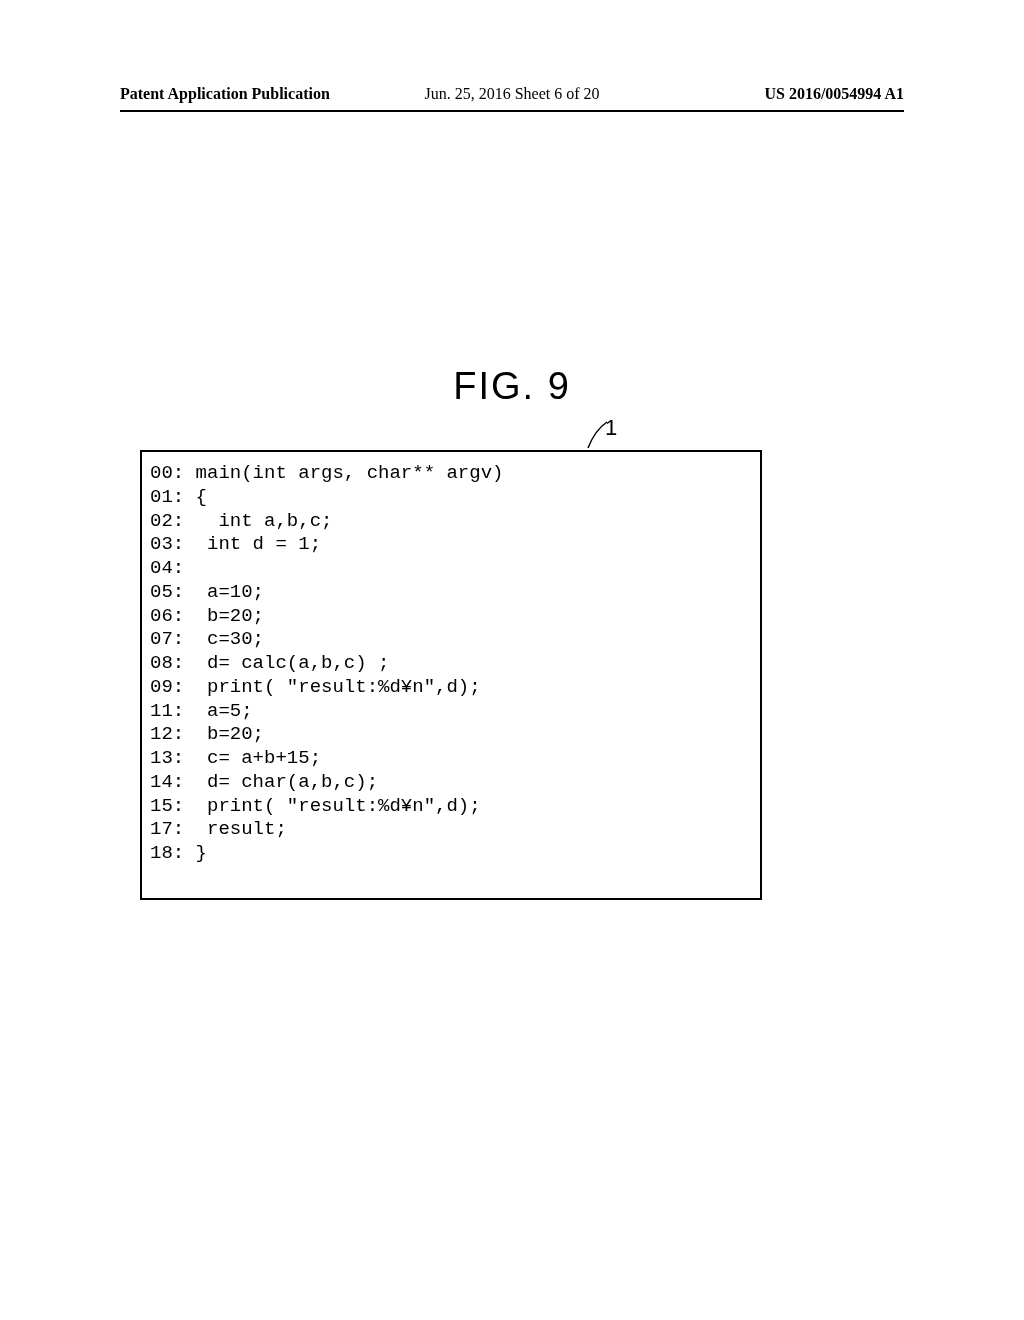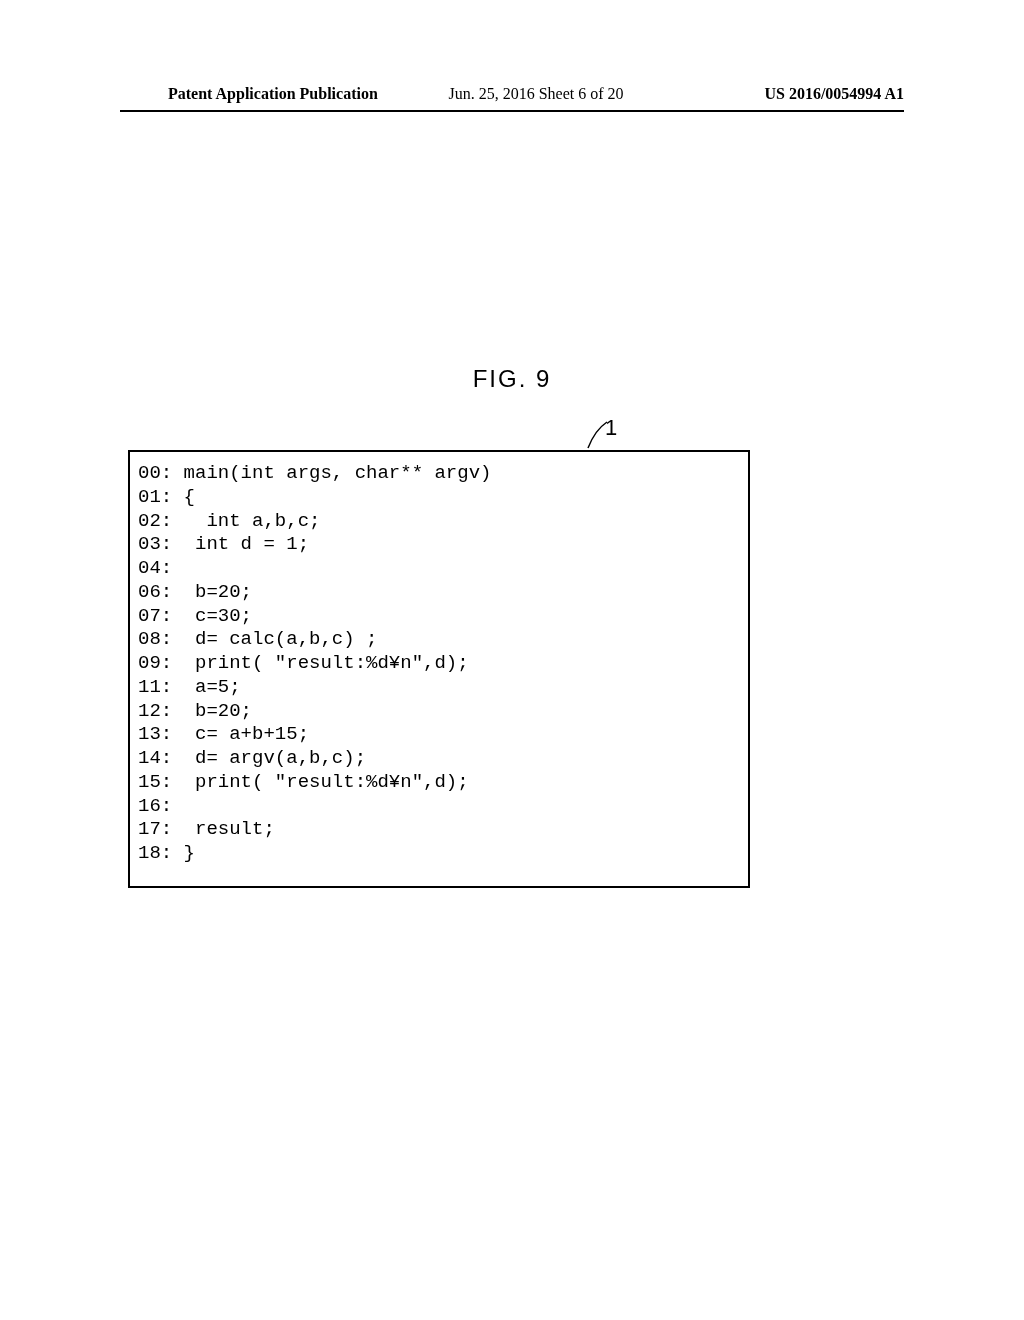--- a/index.html
+++ b/index.html
@@ -16,21 +16,20 @@
     }
     .page-header {
       position: absolute;
       top: 85px;
       left: 120px;
       right: 120px;
       display: flex;
       justify-content: space-between;
       font-size: 16px;
       font-family: "Times New Roman", serif;
-      margin-left: 48px;
     }
     .header-left {
       font-weight: bold;
     }
     .header-center {
       position: absolute;
       left: 50%;
       transform: translateX(-50%);
     }
     .header-right {
@@ -41,21 +40,21 @@
       top: 110px;
       left: 120px;
       right: 120px;
       border-top: 2px solid #000;
     }
     .figure-label {
       position: absolute;
       top: 365px;
       left: 50%;
       transform: translateX(-50%);
-      font-size: 24px;
+      font-size: 38px;
       font-family: Arial, sans-serif;
       letter-spacing: 2px;
     }
     .callout-label {
       position: absolute;
       top: 415px;
       left: 605px;
       font-size: 22px;
       font-family: Arial, sans-serif;
     }
@@ -66,24 +65,24 @@
       width: 30px;
       height: 30px;
     }
     .callout-leader svg {
       width: 100%;
       height: 100%;
     }
     .code-box {
       position: absolute;
       top: 450px;
-      left: 128px;
+      left: 140px;
       width: 622px;
       border: 2px solid #000;
-      padding: 10px 8px 20px 8px;
+      padding: 10px 8px 32px 8px;
       font-family: "Courier New", monospace;
       font-size: 19px;
       line-height: 1.25;
     }
     .code-line {
       white-space: pre;
     }
   </style>
 </head>
 <body>
@@ -103,25 +102,25 @@
     <path d="M 22 2 Q 10 10 3 28" stroke="#000" stroke-width="1.5" fill="none"></path>
   </svg>
 </div>
 
 <div class="code-box">
   <div class="code-line">00: main(int args, char** argv)</div>
   <div class="code-line">01: {</div>
   <div class="code-line">02:   int a,b,c;</div>
   <div class="code-line">03:  int d = 1;</div>
   <div class="code-line">04:</div>
+  <div class="code-line">05:  a=10;</div>
   <div class="code-line">06:  b=20;</div>
   <div class="code-line">07:  c=30;</div>
   <div class="code-line">08:  d= calc(a,b,c) ;</div>
   <div class="code-line">09:  print( "result:%d¥n",d);</div>
   <div class="code-line">11:  a=5;</div>
   <div class="code-line">12:  b=20;</div>
   <div class="code-line">13:  c= a+b+15;</div>
-  <div class="code-line">14:  d= argv(a,b,c);</div>
+  <div class="code-line">14:  d= char(a,b,c);</div>
   <div class="code-line">15:  print( "result:%d¥n",d);</div>
-  <div class="code-line">16:</div>
   <div class="code-line">17:  result;</div>
   <div class="code-line">18: }</div>
 </div>
 
 </body></html>

